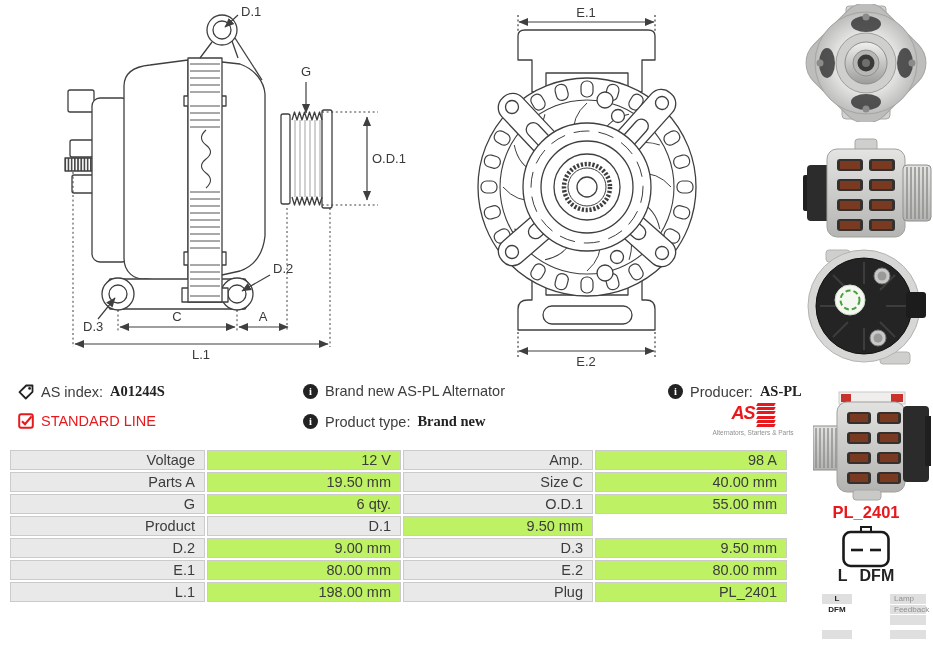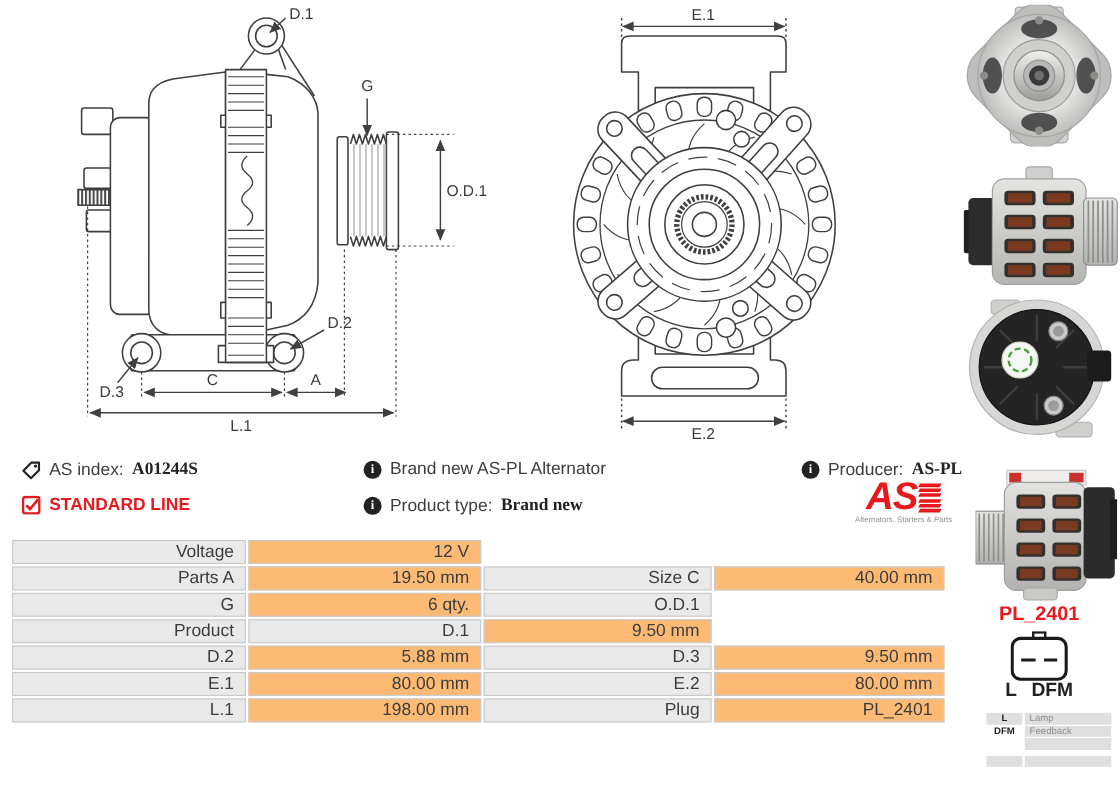--- a/index.html
+++ b/index.html
@@ -10,53 +10,53 @@
   svg text { font-family:"Liberation Sans", sans-serif; fill:#3a3a3a; font-size:13px; }
 
   
   .info-row { position:absolute; display:flex; align-items:center; gap:7px; font-size:14.5px; color:#3d3d3d; }
   .info-row b { color:#222;font-family:Liberation Serif, serif; }
   .ir1a { left:18px; top:383px;align-items:flex-end; }
   .ir1b { left:303px; top:383px; }
   .ir1c { left:668px; top:383px; }
   .ir2a { left:18px; top:413px; }
   .ir2b { left:303px; top:413px; }
-  .std-line { color:#e8191c; font-weight:bold; }
+  .std-line { color:#e8191c; font-weight:normal; }
   .info-icon { display:inline-flex; width:15px; height:15px; border-radius:50%; background:#222;
                color:#fff; font-size:10.5px; font-weight:bold; align-items:center; justify-content:center;
                font-family:"Liberation Serif", serif; }
 
   
   .brand-logo { position:absolute; left:711px; top:400px; width:84px; text-align:center; }
-  .brand-as { font-style:italic; font-weight:bold; font-size:32px; color:#e8191c; letter-spacing:-1px; line-height:26px; display:inline-block; }
+  .brand-as { font-style:italic; font-weight:bold; font-size:18px; color:#e8191c; letter-spacing:-1px; line-height:26px; display:inline-block; }
   .brand-stripes { display:inline-block; vertical-align:top; margin-left:2px; margin-top:3px; }
   .brand-stripes i { display:block; height:2.6px; background:#e8191c; margin-bottom:1.6px; transform:skewX(-28deg); }
   .brand-tagline { font-size:6.5px; color:#8f8f8f; margin-top:1px; white-space:nowrap; }
 
   
   .spec-table { position:absolute; left:10px; top:450px; width:779px; }
   .spec-row { display:grid; grid-template-columns:195px 194px 190px 192px; column-gap:2px; margin-bottom:2px; height:20px; }
   .cell { border:1px solid #cbcbcb; font-size:14.5px; color:#3c3c3c; display:flex; align-items:center;
           justify-content:flex-end; padding-right:9px; overflow:hidden; }
   .lab { background:#e9e9e9; }
-  .val { background:#fdba74; }
+  .val { background:#bef264; }
 
   
   .plug-name { position:absolute; left:808px; top:503px; width:116px; text-align:center;
                color:#e8191c; font-weight:bold; font-size:16.5px; }
   .plug-svg { position:absolute; left:842px; top:526px; }
   .plug-pins { position:absolute; left:808px; top:567px; width:116px; display:flex; justify-content:center;
                gap:12px; font-weight:bold; font-size:16px; color:#222; }
 
   
   .legend { position:absolute; left:822px; top:594px; width:104px; font-size:8px; }
   .lrow { display:grid; grid-template-columns:30px 72px; column-gap:2px; margin-bottom:1px; height:9.5px; }
   .lrow.gap { margin-top:5px; }
   .lkey { font-weight:bold; color:#222; display:flex; align-items:center; justify-content:center; }
-  .ldesc { color:#8f8f8f; display:flex; align-items:center; padding-left:4px; }
+  .ldesc { color:#8f8f8f; display:flex; align-items:center; padding-left:4px;margin-left:36px; }
   .gray { background:#dfdfdf; }
 </style>
 </head>
 <body>
 
 <div class="page">
 
   <svg class="draw" style="position:absolute;left:10px;top:0;" width="400" height="372" viewBox="0 0 400 372">
     <defs>
       <marker id="arA" markerWidth="9" markerHeight="8" refX="7.5" refY="4" orient="auto-start-reverse">
@@ -400,40 +400,43 @@
 
   <div class="brand-logo">
     <span class="brand-as">AS</span><span class="brand-stripes"><i style="width:18px"></i><i style="width:18px"></i><i style="width:18px"></i><i style="width:18px"></i><i style="width:18px"></i><i style="width:18px"></i></span>
     <div class="brand-tagline">Alternators, Starters &amp; Parts</div>
   </div>
 
   <div class="spec-table">
     <div class="spec-row">
       <div class="cell lab">Voltage</div>
       <div class="cell val">12 V</div>
+      <div class="cell lab">Amp.</div>
+      <div class="cell val">98 A</div>
     </div>
     <div class="spec-row">
       <div class="cell lab">Parts A</div>
       <div class="cell val">19.50 mm</div>
       <div class="cell lab">Size C</div>
       <div class="cell val">40.00 mm</div>
     </div>
     <div class="spec-row">
       <div class="cell lab">G</div>
       <div class="cell val">6 qty.</div>
       <div class="cell lab">O.D.1</div>
+      <div class="cell val">55.00 mm</div>
     </div>
     <div class="spec-row">
       <div class="cell lab">Product</div>
       <div class="cell lab">D.1</div>
       <div class="cell val">9.50 mm</div>
     </div>
     <div class="spec-row">
       <div class="cell lab">D.2</div>
-      <div class="cell val">5.88 mm</div>
+      <div class="cell val">9.00 mm</div>
       <div class="cell lab">D.3</div>
       <div class="cell val">9.50 mm</div>
     </div>
     <div class="spec-row">
       <div class="cell lab">E.1</div>
       <div class="cell val">80.00 mm</div>
       <div class="cell lab">E.2</div>
       <div class="cell val">80.00 mm</div>
     </div>
     <div class="spec-row">

